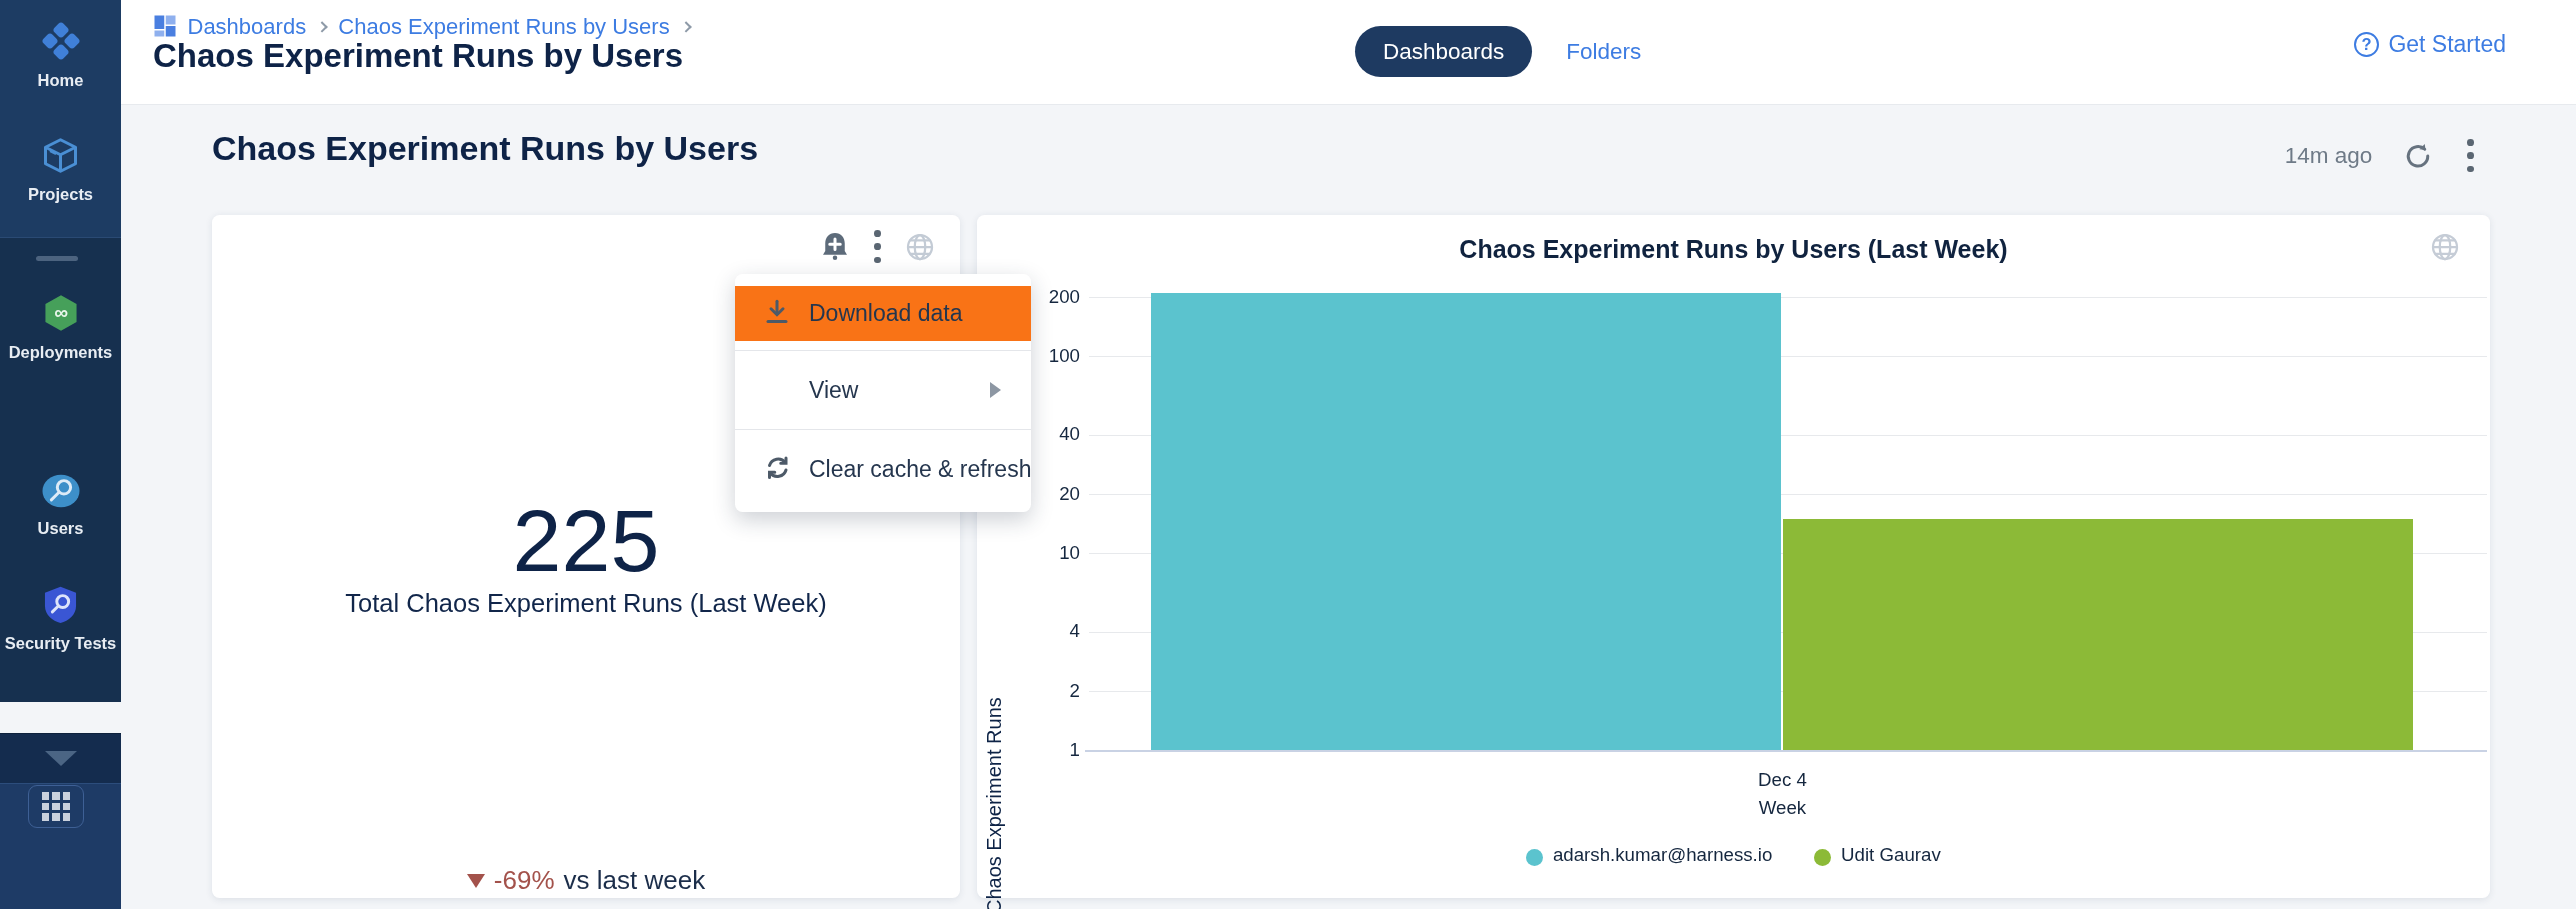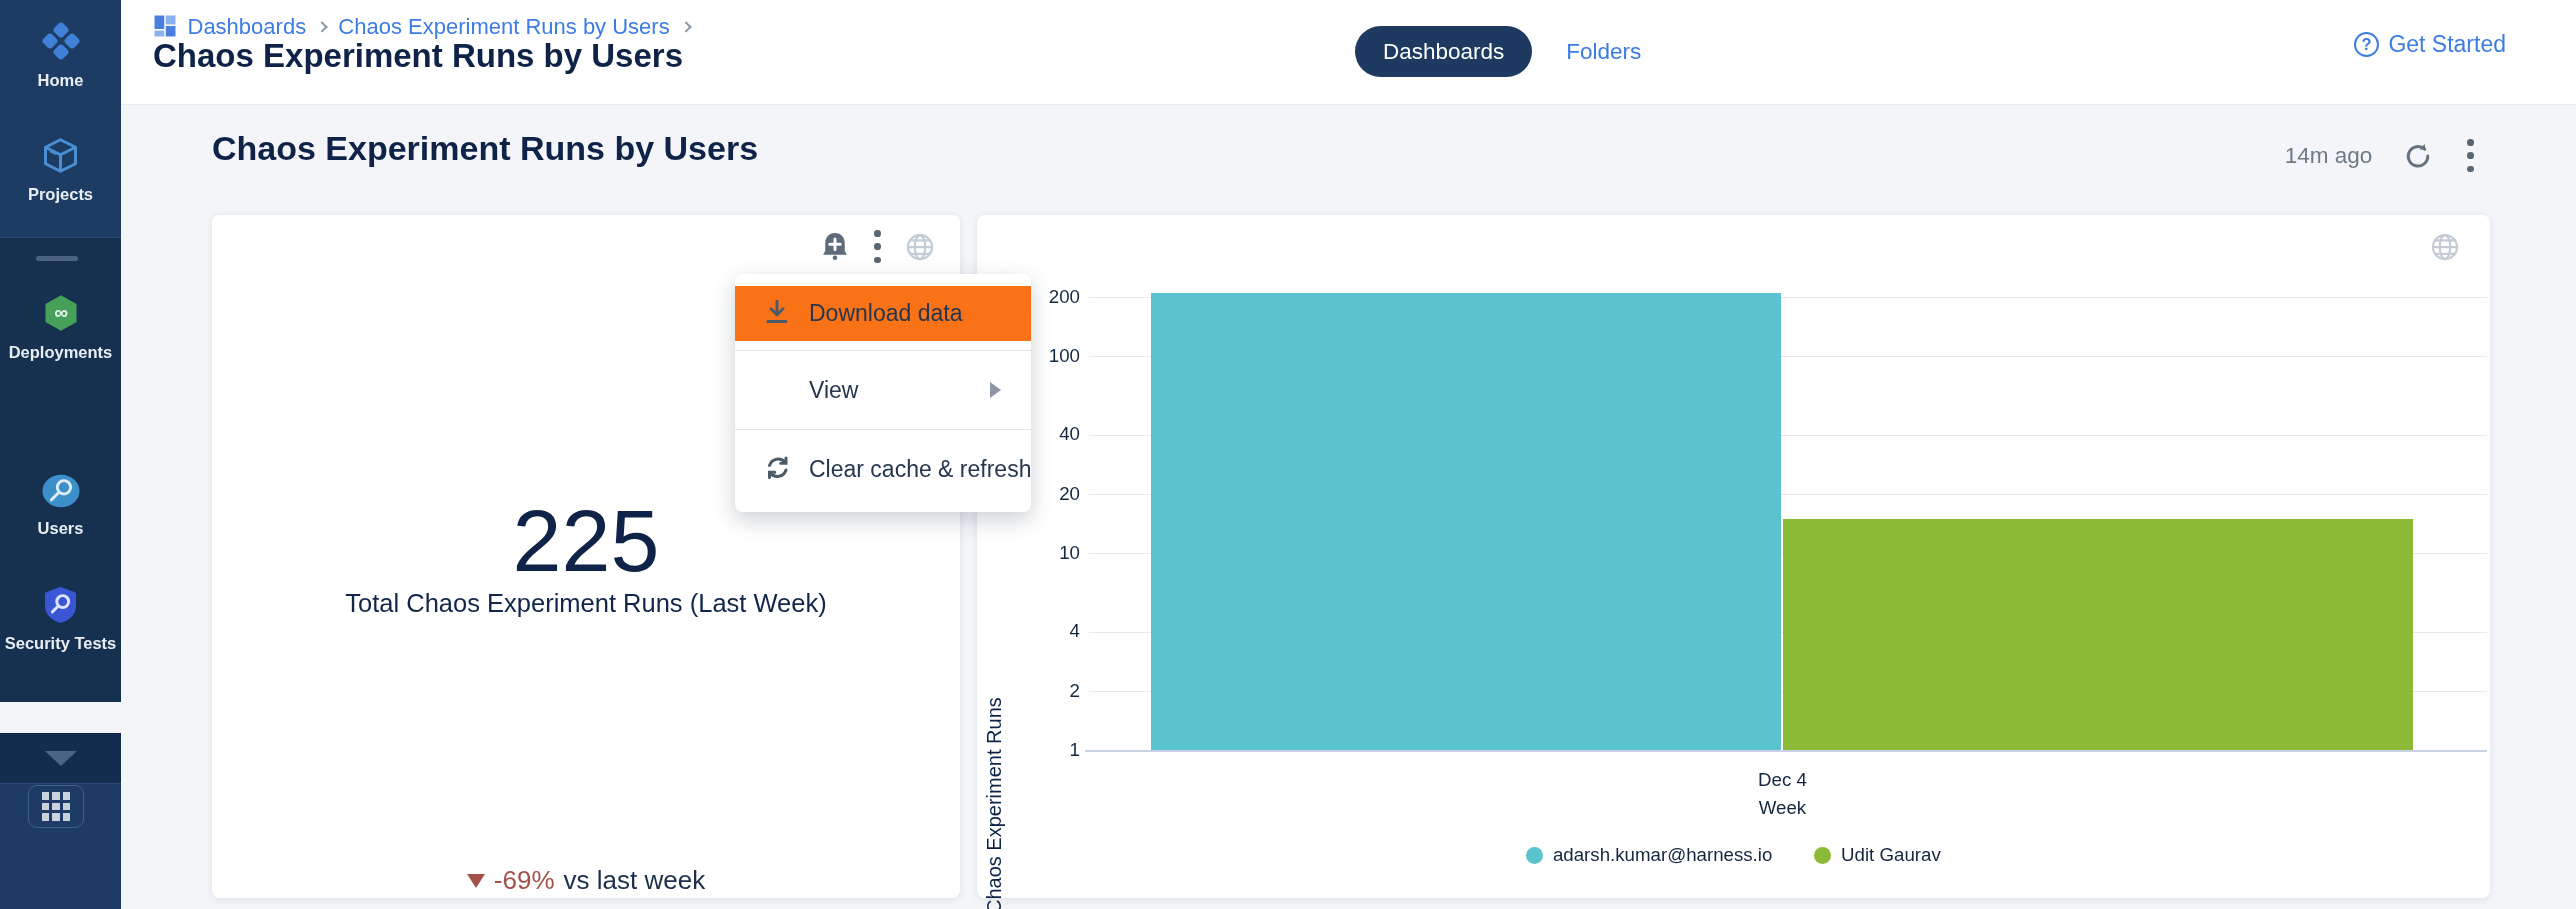--- a/index.html
+++ b/index.html
@@ -54,21 +54,21 @@
   .chart-globe{position:absolute;right:30px;top:16.5px;}
   .ylabel{position:absolute;left:6px;top:302px;height:397px;writing-mode:vertical-rl;transform:rotate(180deg);font-size:20px;color:#0D2346;white-space:nowrap;}
   
   .gridline{position:absolute;height:0.7px;background:#E7E9EC;}
   .axisline{position:absolute;height:1.5px;background:#C9D2E4;}
   .tick-label{position:absolute;width:103px;text-align:right;font-size:18.7px;color:#15273F;line-height:22.5px;}
   .bar{position:absolute;}
   .xcat{position:absolute;text-align:center;font-size:18.7px;color:#15273F;}
   .xlabel{position:absolute;text-align:center;font-size:18.7px;color:#15273F;}
   .legend{position:absolute;left:0;top:629px;width:100%;display:flex;justify-content:center;gap:42px;}
-  .legend-item{display:flex;align-items:center;gap:9.7px;font-size:18.7px;color:#15273F;cursor:pointer;}
+  .legend-item{display:flex;align-items:flex-end;gap:9.7px;font-size:18.7px;color:#15273F;cursor:pointer;}
   .legend-dot{width:17px;height:17px;border-radius:50%;}
   
   .menu{position:absolute;left:735px;top:274px;width:296px;height:238px;background:#fff;border-radius:7.5px;
         box-shadow:0 7.5px 22.5px rgba(30,45,70,.22);padding-top:12px;z-index:50;}
   .menu-item{position:relative;display:flex;align-items:center;height:55px;cursor:pointer;}
   .menu-item .mi-icon{position:absolute;left:30px;}
   .menu-item .mi-label{position:absolute;left:74px;font-size:23px;color:#25364E;white-space:nowrap;}
   .mi-hover{background:#f97316;}
   .menu-div{border-top:1.5px solid #E4E6EA;margin-top:9px;}
   .mi-tall{height:78px;}
@@ -230,20 +230,21 @@
     <div class="kpi-value">225</div>
     <div class="kpi-label">Total Chaos Experiment Runs (Last Week)</div>
     <div class="kpi-delta">
       <span class="delta-tri"></span>
       <span class="delta-val">-69%</span>
       <span class="delta-suffix">vs last week</span>
     </div>
   </div>
 
   <div class="card card-right">
+    <div class="chart-title">Chaos Experiment Runs by Users (Last Week)</div>
     <span class="chart-globe icon-btn">
       <svg width="30" height="30" viewBox="0 0 40 40" fill="none" stroke="#C5CCD6" stroke-width="3">
         <circle cx="20" cy="20" r="16"></circle>
         <ellipse cx="20" cy="20" rx="7" ry="16"></ellipse>
         <path d="M4 20 H36 M6 11 H34 M6 29 H34"></path>
       </svg>
     </span>
     <div class="ylabel">Chaos Experiment Runs</div>
     <div id="chart-layer" style="position:absolute;inset:0;">
         <div class="gridline" style="left: 112px; top: 82px; width: 1398px;"></div>

